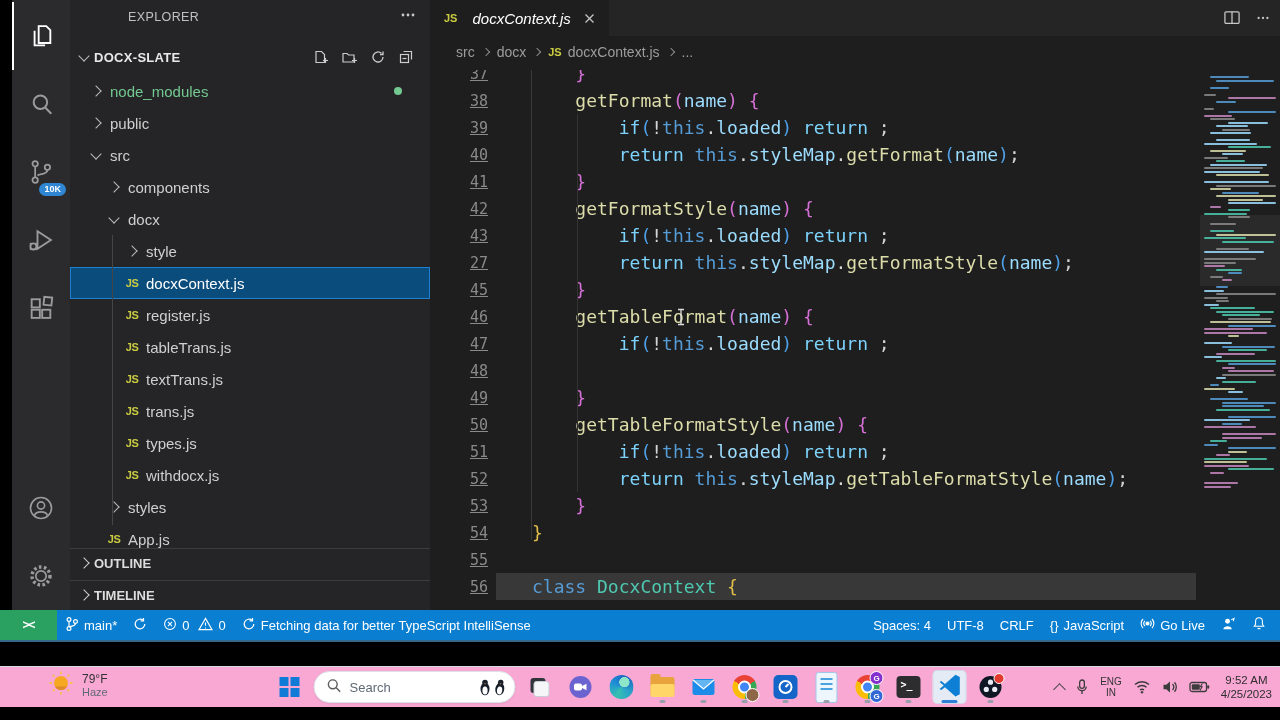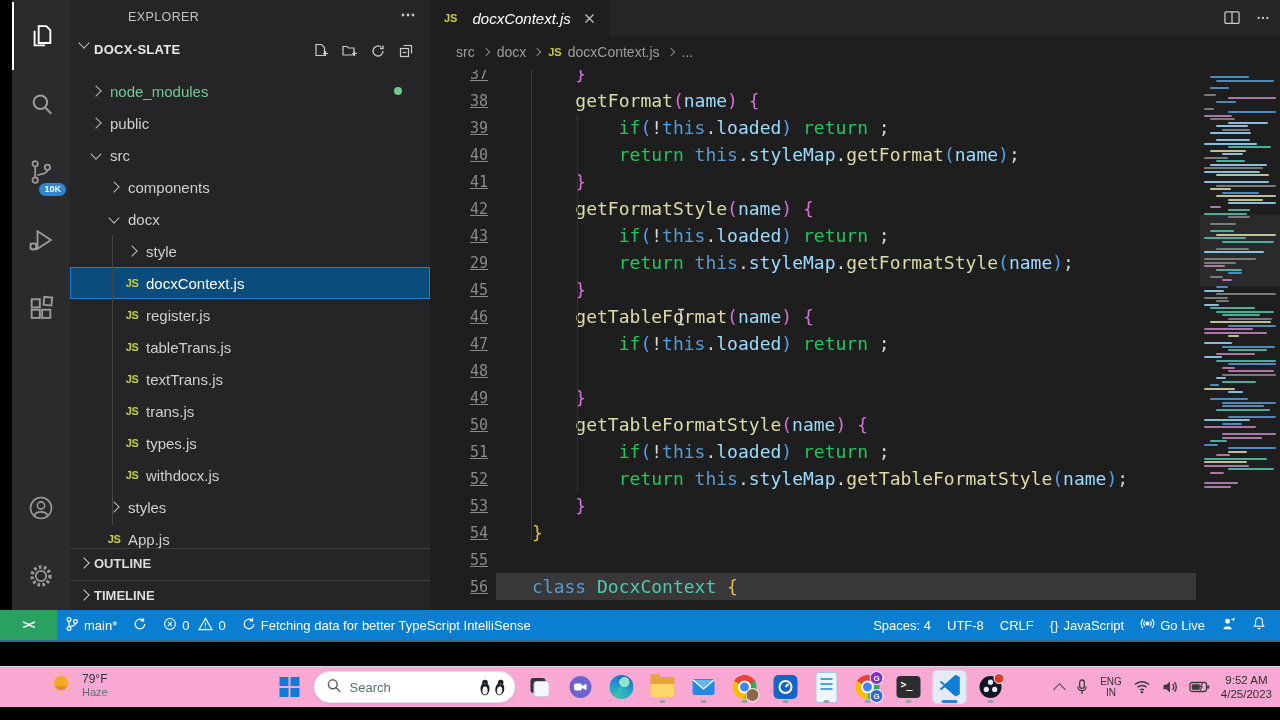--- a/index.html
+++ b/index.html
@@ -12,21 +12,21 @@
   .ab-item{position:relative;height:68px;display:flex;align-items:center;justify-content:center;color:#9b9b9b;cursor:pointer;}
   .ab-item.active{color:#ffffff;box-shadow:inset 2px 0 0 #ffffff;}
   .ab-item svg{display:block;}
   .ab-badge{position:absolute;bottom:10px;right:4px;background:#2f86d2;color:#fff;font-size:9px;font-weight:700;
             border-radius:9px;padding:1px 5px;line-height:11px;}
   
   .sidebar{position:absolute;left:70px;top:0;width:360px;height:610px;background:#252527;overflow:hidden;}
   .sb-head{position:absolute;top:0;left:0;right:0;height:34px;display:flex;align-items:center;padding:0 14px 0 26px;}
   .sb-title{font-size:12.5px;color:#c0c0c0;letter-spacing:.4px;margin-left:32px;}
   .sb-dots{margin-left:auto;color:#c8c8c8;cursor:pointer;}
-  .sb-project{position:absolute;top:42px;left:0;right:0;height:30px;display:flex;align-items:flex-start;gap:6px;
+  .sb-project{position:absolute;top:42px;left:0;right:0;height:30px;display:flex;align-items:center;gap:6px;
               padding:0 10px 0 10px;color:#e8e8e8;font-weight:700;font-size:13px;letter-spacing:.3px;}
   .sb-tools{margin-left:auto;display:flex;gap:12px;color:#cccccc;align-items:center;padding-right:6px;}
   .sb-tools span{cursor:pointer;display:flex;}
   .tree{position:absolute;top:75px;left:0;right:0;height:473px;overflow:hidden;}
   .trow{position:relative;display:flex;align-items:center;height:32px;font-size:15px;color:#cfcfcf;cursor:pointer;}
   .trow.sel{background:#0a4c7c;box-shadow:inset 0 0 0 1px #1e7fd0;color:#ffffff;}
   .chevbox{width:20px;display:flex;justify-content:center;flex:none;}
   .chev{display:inline-block;width:7px;height:7px;border-right:1.5px solid #bbbbbb;border-bottom:1.5px solid #bbbbbb;}
   .chev.r{transform:rotate(-45deg);}
   .chev.d{transform:rotate(45deg);margin-top:-3px;}
@@ -52,21 +52,21 @@
         transform:rotate(-45deg);margin:0 8px;}
   .bc-item{cursor:pointer;}
   .bc-js{color:#cbcb41;font-weight:700;font-size:11px;margin-right:6px;}
   .codearea{position:absolute;top:70px;left:0;right:80px;bottom:2px;overflow:hidden;cursor:text;}
   #code{margin-top:-10px;}
   .crow{display:flex;height:27px;align-items:center;}
   .ln{width:58px;flex:none;text-align:right;color:#8a8a8a;font:15px "DejaVu Sans Mono",monospace;text-decoration:underline;}
   .lc{flex:1;margin-left:40px;padding-left:4px;margin-right:4px;overflow:hidden;white-space:pre;
       font:18px/27px "DejaVu Sans Mono",monospace;color:#d4d4d4;}
   .crow.hl .lc{margin-left:8px;padding-left:36px;background:rgba(195,195,195,.16);}
-  .c-y{color:#dcdcaa}.c-p{color:#22c55e}.c-b{color:#569cd6}.c-lb{color:#9cdcfe}
+  .c-y{color:#dcdcaa}.c-p{color:#7dd3fc}.c-b{color:#569cd6}.c-lb{color:#9cdcfe}
   .c-w{color:#d4d4d4}.c-g{color:#4ec9b0}.c-gold{color:#e2bf4a}.c-pink{color:#d670d6}.c-blu{color:#4fa0e8}
   .guide{position:absolute;width:1px;background:#3a3a3a;}
   .g1{left:101px;top:0;height:470px;}
   .g2{left:147px;top:44px;height:378px;background:#333333;}
   .ibeam{position:absolute;left:246px;top:238px;}
   .minimap{position:absolute;top:70px;right:0;width:80px;bottom:2px;overflow:hidden;cursor:pointer;}
   .mm-line{position:absolute;height:2px;border-radius:1px;opacity:.85;}
   .mm-band{position:absolute;left:0;right:0;background:rgba(255,255,255,.055);}
   
   .statusbar{position:absolute;left:0;top:610px;width:1280px;height:30px;background:#0a7fd2;display:flex;
@@ -385,21 +385,21 @@
           </div>
           <div class="crow">
             <span class="ln">42</span>
             <div class="lc"><span>    </span><span class="c-y">getFormatStyle</span><span class="c-pink">(</span><span class="c-lb">name</span><span class="c-pink">)</span><span> </span><span class="c-pink">{</span></div>
           </div>
           <div class="crow">
             <span class="ln">43</span>
             <div class="lc"><span>        </span><span class="c-p">if</span><span class="c-blu">(</span><span class="c-w">!</span><span class="c-b">this</span><span class="c-w">.</span><span class="c-lb">loaded</span><span class="c-blu">)</span><span> </span><span class="c-p">return</span><span class="c-w"> ;</span></div>
           </div>
           <div class="crow">
-            <span class="ln">29</span>
+            <span class="ln">27</span>
             <div class="lc"><span>        </span><span class="c-p">return</span><span> </span><span class="c-b">this</span><span class="c-w">.</span><span class="c-lb">styleMap</span><span class="c-w">.</span><span class="c-y">getFormatStyle</span><span class="c-blu">(</span><span class="c-lb">name</span><span class="c-blu">)</span><span class="c-w">;</span></div>
           </div>
           <div class="crow">
             <span class="ln">45</span>
             <div class="lc"><span>    </span><span class="c-pink">}</span></div>
           </div>
           <div class="crow">
             <span class="ln">46</span>
             <div class="lc"><span>    </span><span class="c-y">getTableFormat</span><span class="c-pink">(</span><span class="c-lb">name</span><span class="c-pink">)</span><span> </span><span class="c-pink">{</span></div>
           </div>

